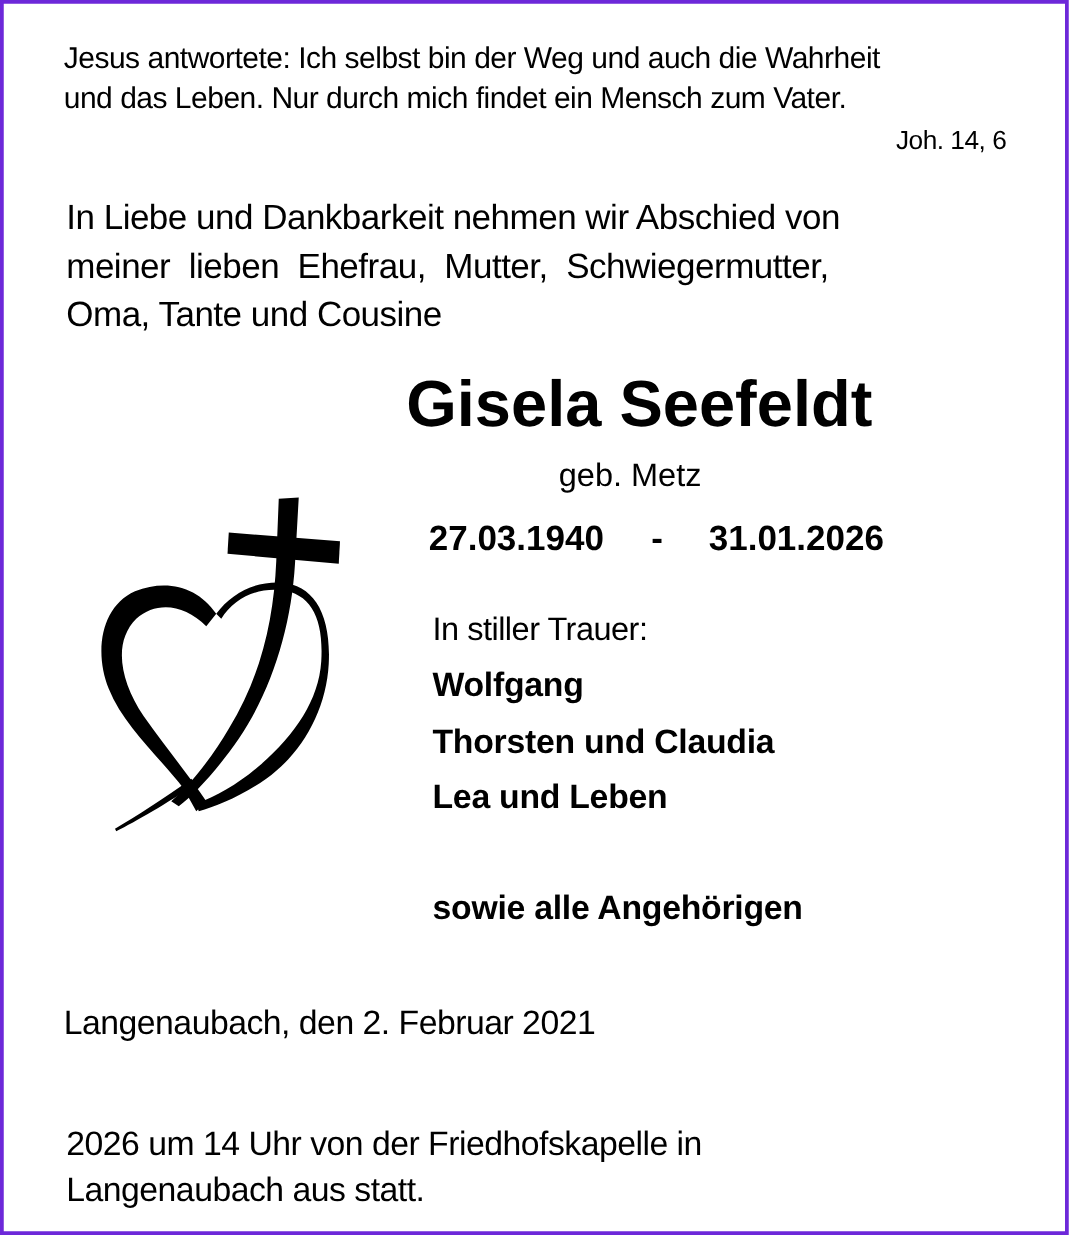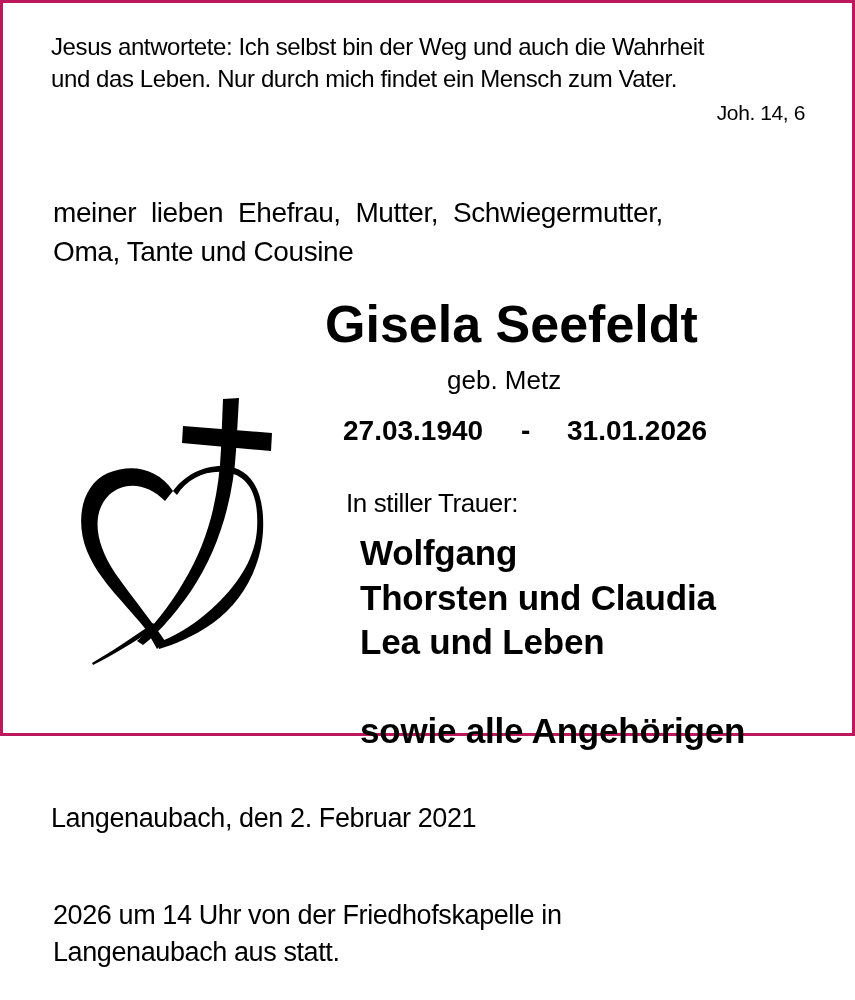--- a/index.html
+++ b/index.html
@@ -11,23 +11,23 @@
       width: 855px;
       height: 1000px;
       position: relative;
       overflow: hidden;
       font-family: "Liberation Sans Narrow", "Liberation Sans", sans-serif;
       color: #000000;
     }
     .frame {
       position: absolute;
       left: 0; top: 0;
-      width: 855px; height: 736px;
+      width: 855px; height: 988px;
       box-sizing: border-box;
-      border: 3px solid #be185d;
+      border: 3px solid #6d28d9;
       background: #ffffff;
     }
     .txt {
       position: absolute;
       white-space: nowrap;
       color: #000;
       font-family: "Liberation Sans", sans-serif;
       letter-spacing: -0.4px;
     }
     
@@ -68,23 +68,23 @@
     }
     .date-birth { left: 340px; }
     .date-sep { left: 518px; }
     .date-death { left: 564px; }
     .mourning-label {
       font-size: 26px;
       left: 343px;
       top: 485px;
     }
     .mourner {
-      font-size: 35px;
+      font-size: 27px;
       font-weight: bold;
-      left: 357px;
+      left: 343px;
       letter-spacing: -0.2px;
     }
     .place-date {
       font-size: 27px;
       left: 48px;
       top: 800px;
     }
     .funeral-line {
       font-size: 27px;
       left: 50px;
@@ -99,20 +99,21 @@
   </style>
 </head>
 <body>
 
 <div class="frame">
 
   <div class="txt quote-line" style="top:30px;">Jesus antwortete: Ich selbst bin der Weg und auch die Wahrheit</div>
   <div class="txt quote-line" style="top:62px;">und das Leben. Nur durch mich findet ein Mensch zum Vater.</div>
   <div class="txt quote-ref">Joh. 14, 6</div>
 
+  <div class="txt intro-line" style="top:155px;">In Liebe und Dankbarkeit nehmen wir Abschied von</div>
   <div class="txt intro-line" style="top:194px; white-space:pre;">meiner  lieben  Ehefrau,  Mutter,  Schwiegermutter,</div>
   <div class="txt intro-line" style="top:233px;">Oma, Tante und Cousine</div>
 
   <div class="txt name">Gisela Seefeldt</div>
   <div class="txt maiden">geb. Metz</div>
 
   <div class="txt dates date-birth">27.03.1940</div>
   <div class="txt dates date-sep">-</div>
   <div class="txt dates date-death">31.01.2026</div>
 

